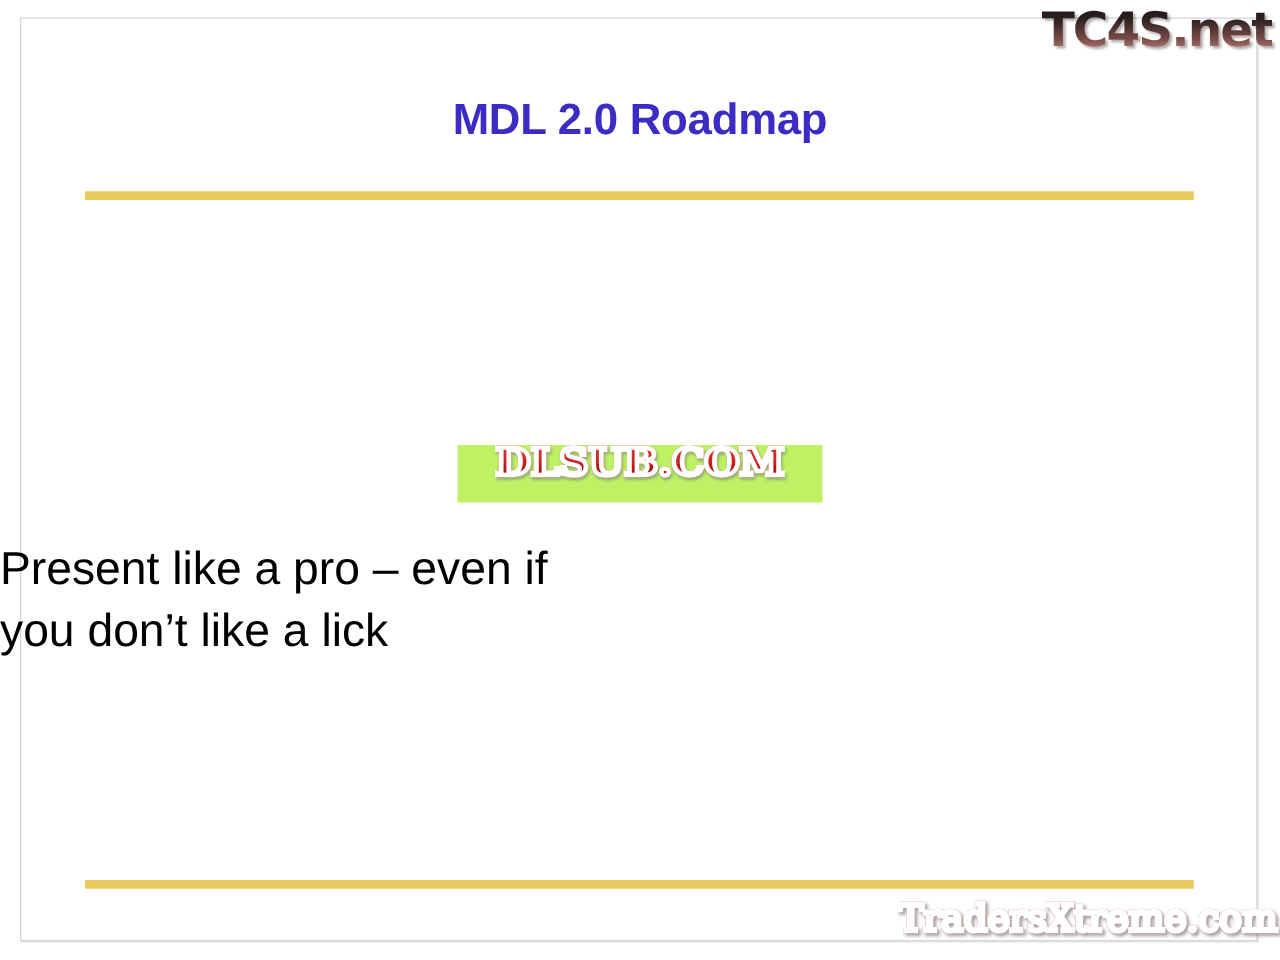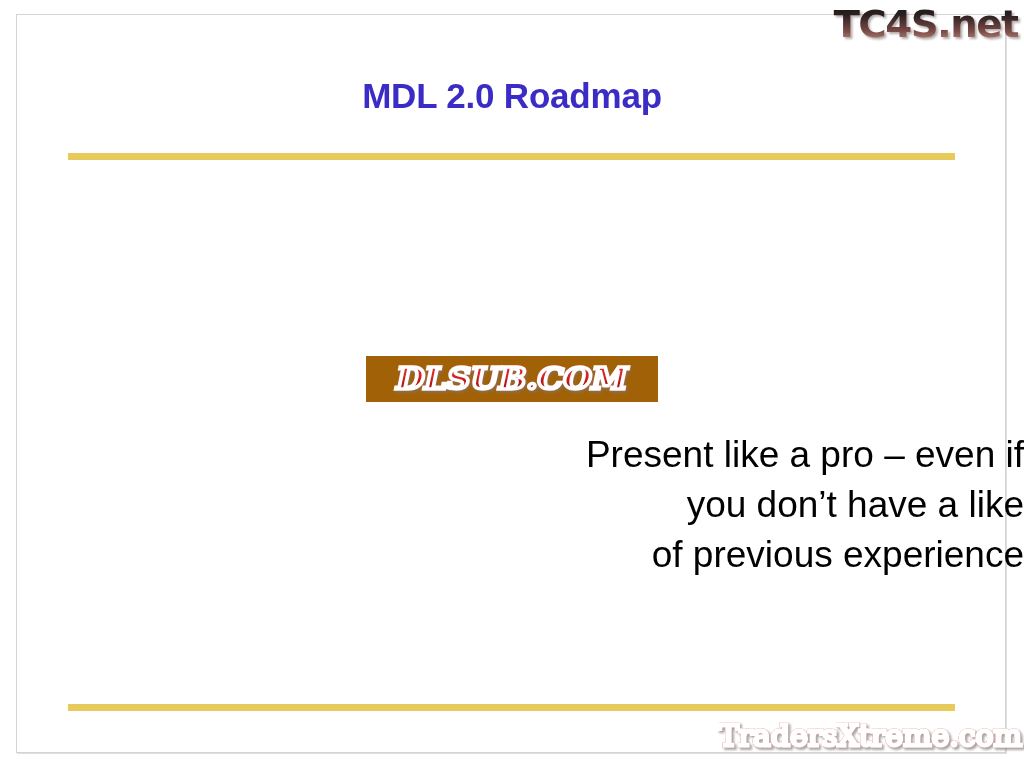--- a/index.html
+++ b/index.html
@@ -57,21 +57,21 @@
     font-size:45px;
     font-weight:bold;
     color:#3a2cc4;
     letter-spacing:-0.3px;
   }
 
   
   #body-copy {
     position:absolute;
     left:0; right:0; top:430px;
-    text-align:right;
+    text-align:left;
     font-size:37px;
     line-height:50px;
     color:#000000;
     font-weight:normal;
   }
   #body-copy .line { display:block; white-space:nowrap; }
 
   
   #watermark-tc4s {
     position:absolute;
@@ -93,25 +93,24 @@
     filter:drop-shadow(2px 2px 1px rgba(90,70,70,0.45));
     transform:scaleX(1.02);
     transform-origin:right top;
   }
 
   
   #watermark-dlsub {
     position:absolute;
     left:366px; top:356px;
     width:292px; height:46px;
-    background:#a16207;
+    background:#bef264;
     display:flex;
-    align-items:center;
+    align-items:flex-start;
     justify-content:center;
-    font-style:italic;
   }
   #watermark-dlsub .wm-text {
     font-family:"DejaVu Serif", serif;
     font-size:30px;
     font-weight:bold;
     letter-spacing:0px;
     line-height:30px;
     transform:scaleX(1.08);
     background:linear-gradient(to bottom,
                #e03030 0%, #d22424 42%,
@@ -159,21 +158,20 @@
 
   <div id="slide-title">MDL 2.0 Roadmap</div>
 
 
   <div id="watermark-dlsub">
     <span class="wm-text">DLSUB.COM</span>
   </div>
 
   <div id="body-copy">
     <span class="line">Present like a pro – even if</span>
-    <span class="line">you don’t have a like</span>
-    <span class="line">of previous experience</span>
+    <span class="line">you don’t like a lick</span>
   </div>
 
   <div id="watermark-tc4s">TC4S.net</div>
 
   <div id="watermark-traders">TradersXtreme.com</div>
 
 </div>
 
 </body></html>

